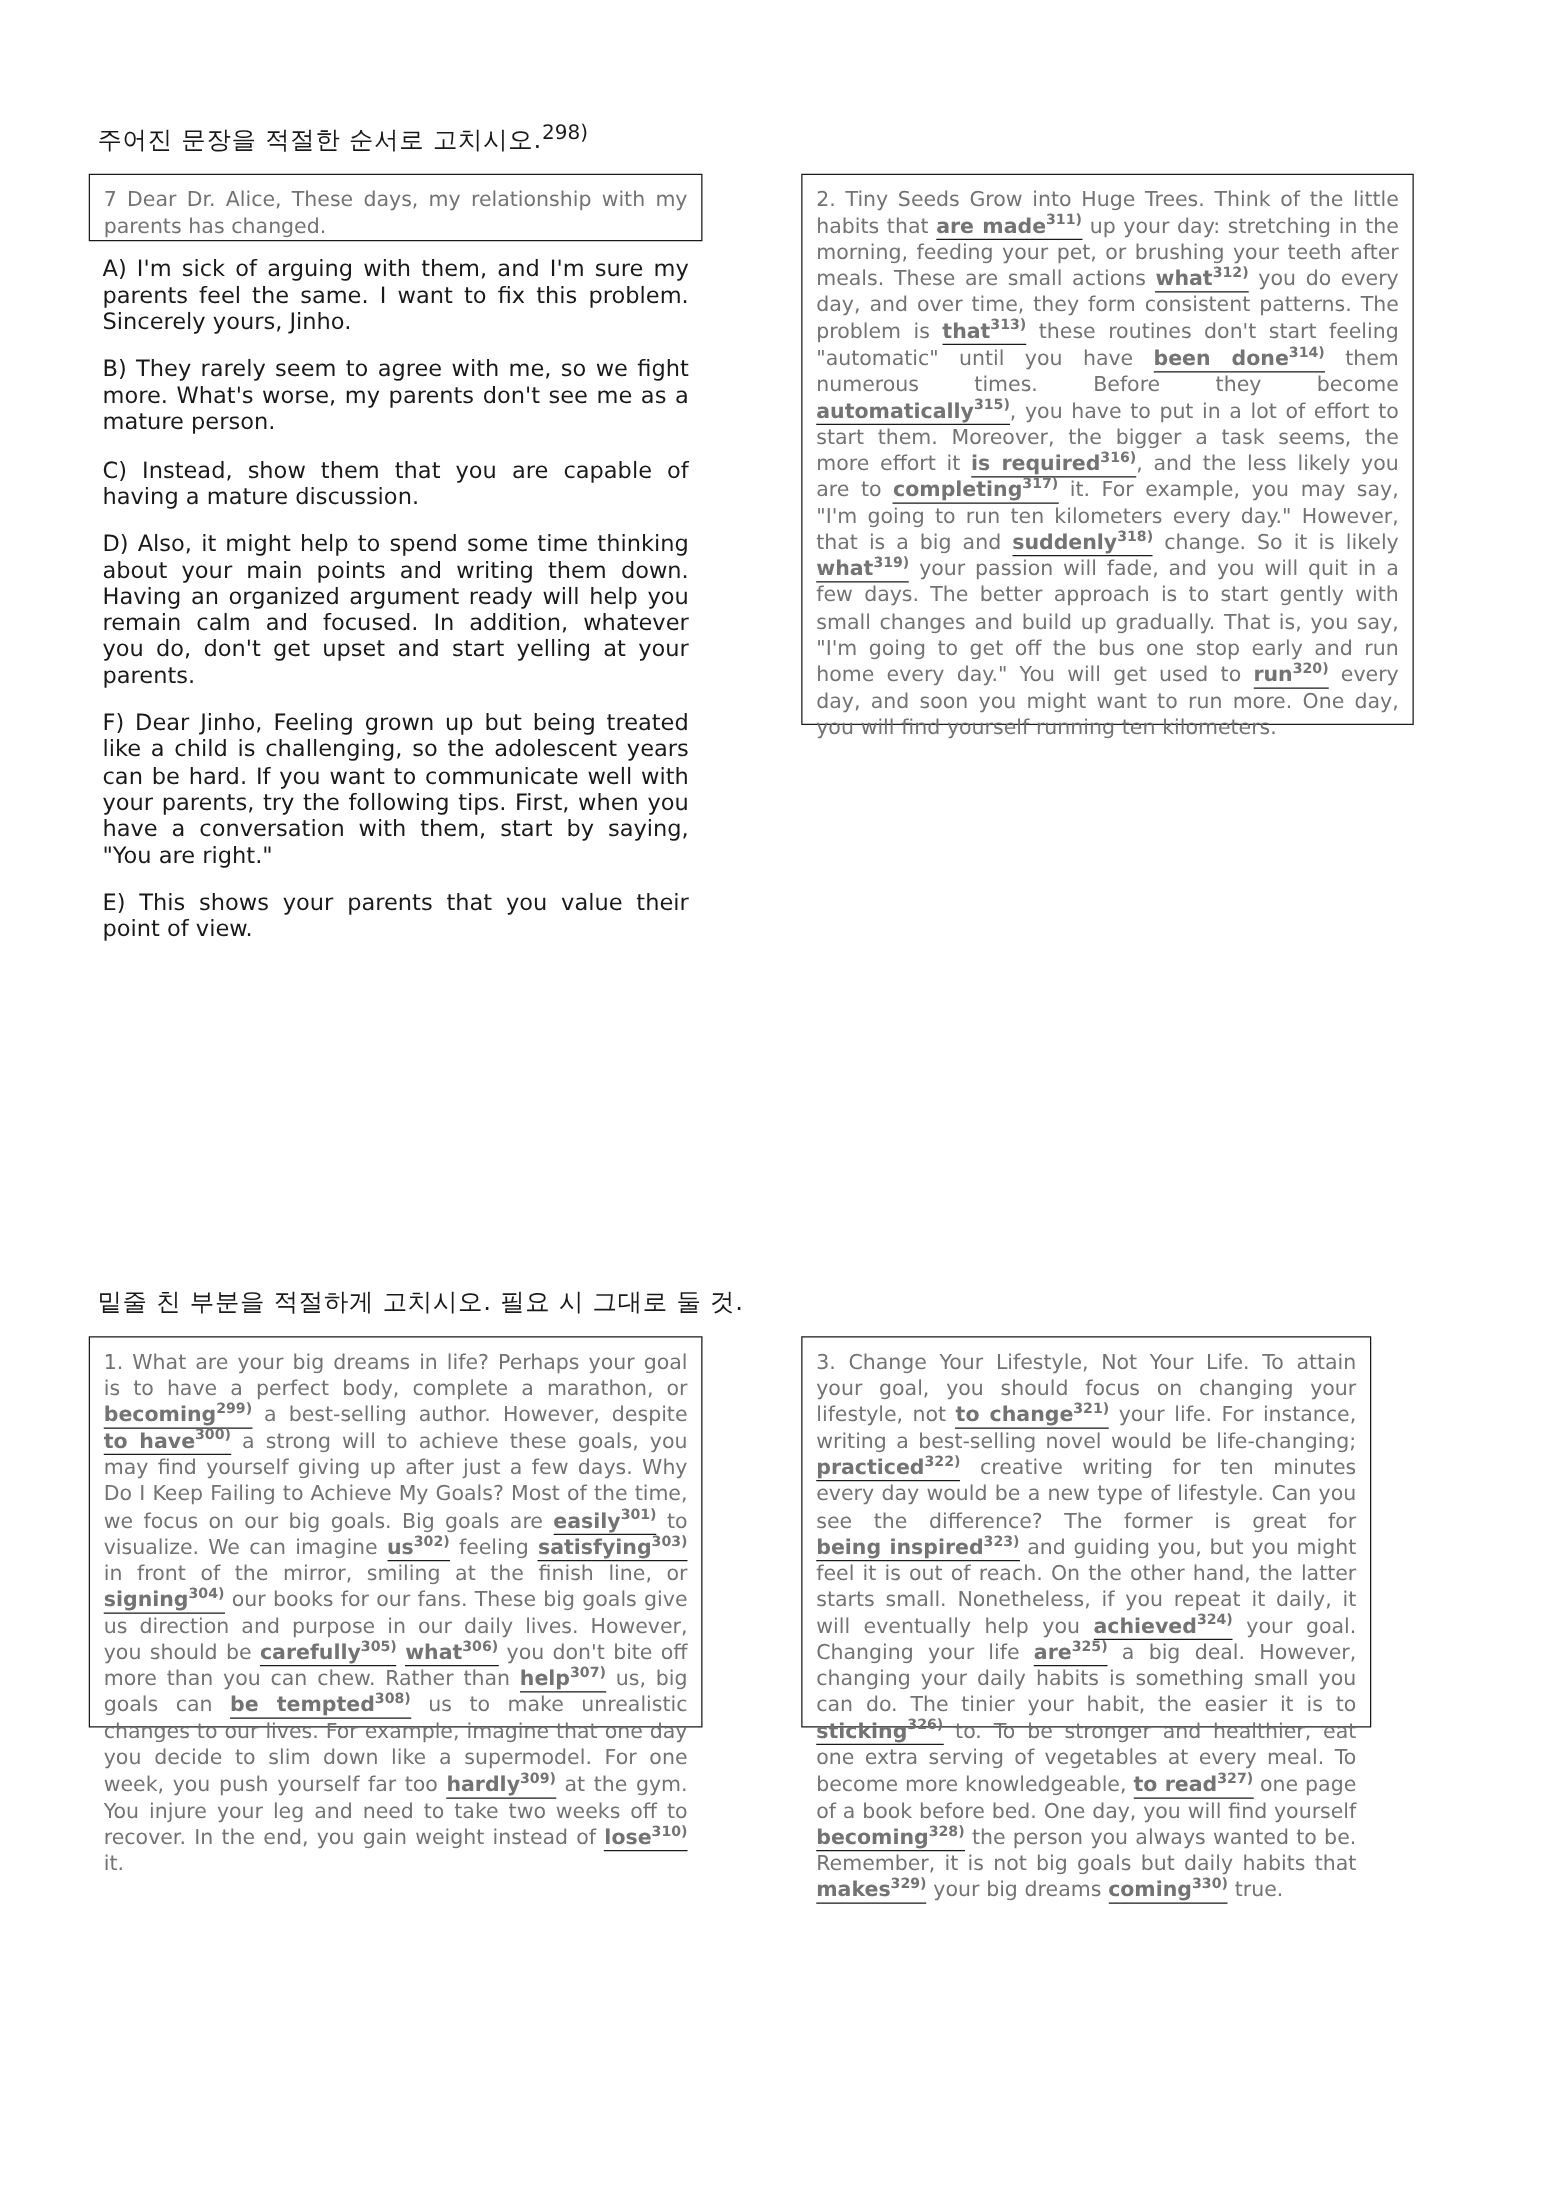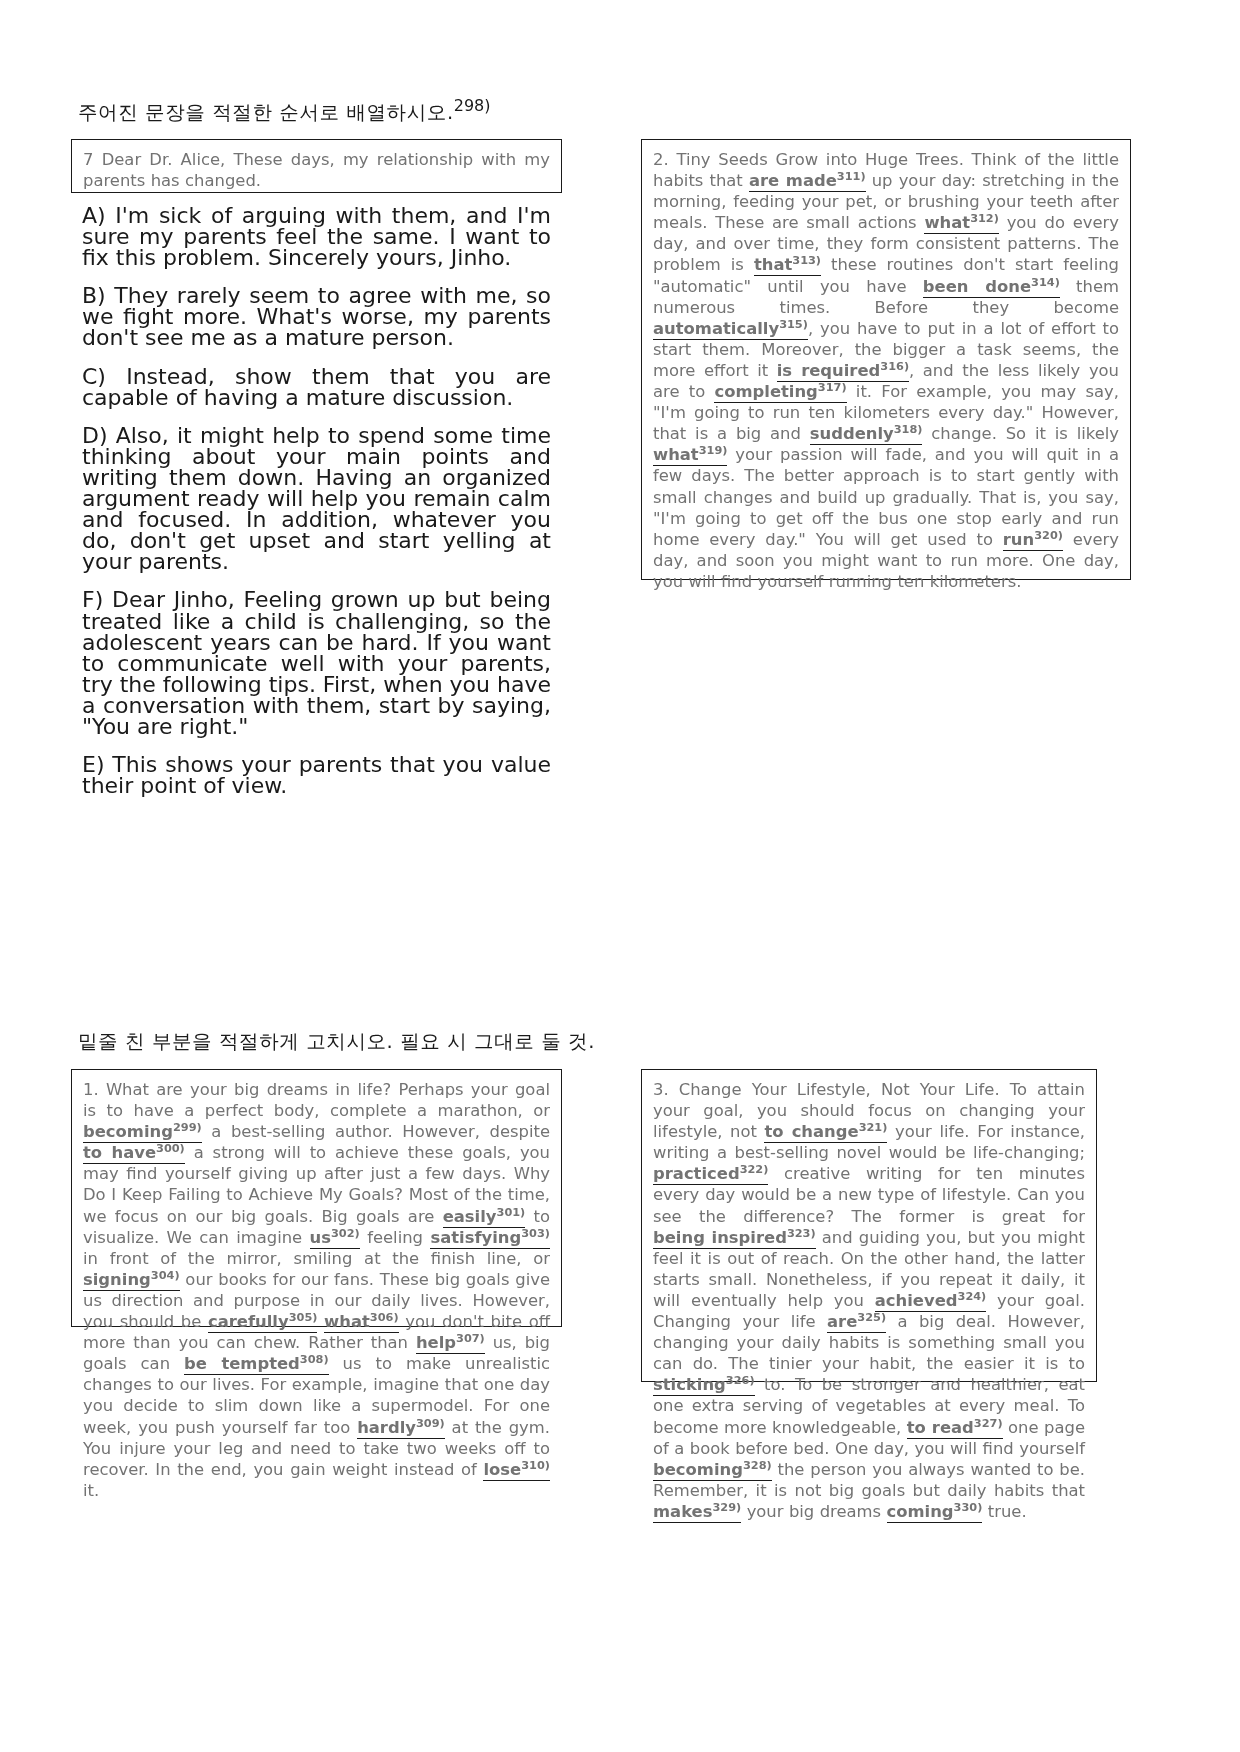--- a/index.html
+++ b/index.html
@@ -55,21 +55,21 @@
     text-align-last: left;
     color: #737373;
     word-spacing: 0.2px;
     hyphens: none;
   }
 
   
   .free-block {
     position: absolute;
     font-family: "DejaVu Sans", "Liberation Sans", sans-serif;
-    font-size: 22px;
+    font-size: 18px;
     line-height: 21.1px;
     text-align: justify;
     text-align-last: left;
     color: #1a1a1a;
   }
   .free-block p {
     margin: 0 0 17px 0;
     text-align: justify;
     text-align-last: left;
   }
@@ -91,21 +91,21 @@
   }
   
   u.ans.brk { white-space: normal; }
 </style>
 </head>
 <body>
 
 <div class="page">
 
   <div class="section-heading" style="left:78px; top:96px;">
-    <span>주어진 문장을 적절한 순서로 배열하시오.</span><sup>298)</sup>
+    <span>주어진 문장을 적절한 순서로 고치시오.</span><sup>298)</sup>
   </div>
 
   <div class="box" style="left:71px; top:139px; width:491px; height:54px;">
     <div class="passage">7 Dear Dr. Alice, These days, my relationship with my parents has changed.</div>
   </div>
 
   <div class="free-block" style="left:82px; top:205px; width:469px;">
     <p>A) I'm sick of arguing with them, and I'm sure my parents feel the same. I want to fix this problem. Sincerely yours, Jinho.</p>
     <p>B) They rarely seem to agree with me, so we fight more. What's worse, my parents don't see me as a mature person.</p>
     <p>C) Instead, show them that you are capable of having a mature discussion.</p>
@@ -115,21 +115,21 @@
   </div>
 
   <div class="box" style="left:641px; top:139px; width:490px; height:441px;">
     <div class="passage">2. Tiny Seeds Grow into Huge Trees. Think of the little habits that <u class="ans">are made<sup>311)</sup></u> up your day: stretching in the morning, feeding your pet, or brushing your teeth after meals. These are small actions <u class="ans">what<sup>312)</sup></u> you do every day, and over time, they form consistent patterns. The problem is <u class="ans">that<sup>313)</sup></u> these routines don't start feeling "automatic" until you have <u class="ans">been done<sup>314)</sup></u> them numerous times. Before they become <u class="ans">automatically<sup>315)</sup></u>, you have to put in a lot of effort to start them. Moreover, the bigger a task seems, the more effort it <u class="ans">is required<sup>316)</sup></u>, and the less likely you are to <u class="ans">completing<sup>317)</sup></u> it. For example, you may say, "I'm going to run ten kilometers every day." However, that is a big and <u class="ans">suddenly<sup>318)</sup></u> change. So it is likely <u class="ans">what<sup>319)</sup></u> your passion will fade, and you will quit in a few days. The better approach is to start gently with small changes and build up gradually. That is, you say, "I'm going to get off the bus one stop early and run home every day." You will get used to <u class="ans">run<sup>320)</sup></u> every day, and soon you might want to run more. One day, you will find yourself running ten kilometers.</div>
   </div>
 
   <div class="section-heading" style="left:78px; top:1028px;">
     <span>밑줄 친 부분을 적절하게 고치시오. 필요 시 그대로 둘 것.</span>
   </div>
 
-  <div class="box" style="left:71px; top:1069px; width:491px; height:258px;">
+  <div class="box" style="left:71px; top:1069px; width:491px; height:313px;">
     <div class="passage">1. What are your big dreams in life? Perhaps your goal is to have a perfect body, complete a marathon, or <u class="ans">becoming<sup>299)</sup></u> a best-selling author. However, despite <u class="ans">to have<sup>300)</sup></u> a strong will to achieve these goals, you may find yourself giving up after just a few days. Why Do I Keep Failing to Achieve My Goals? Most of the time, we focus on our big goals. Big goals are <u class="ans brk">easily<sup>301)</sup></u> to visualize. We can imagine <u class="ans">us<sup>302)</sup></u> feeling <u class="ans">satisfying<sup>303)</sup></u> in front of the mirror, smiling at the finish line, or <u class="ans">signing<sup>304)</sup></u> our books for our fans. These big goals give us direction and purpose in our daily lives. However, you should be <u class="ans">carefully<sup>305)</sup></u> <u class="ans brk">what<sup>306)</sup></u> you don't bite off more than you can chew. Rather than <u class="ans">help<sup>307)</sup></u> us, big goals can <u class="ans">be tempted<sup>308)</sup></u> us to make unrealistic changes to our lives. For example, imagine that one day you decide to slim down like a supermodel. For one week, you push yourself far too <u class="ans">hardly<sup>309)</sup></u> at the gym. You injure your leg and need to take two weeks off to recover. In the end, you gain weight instead of <u class="ans">lose<sup>310)</sup></u> it.</div>
   </div>
 
   <div class="box" style="left:641px; top:1069px; width:456px; height:313px;">
     <div class="passage">3. Change Your Lifestyle, Not Your Life. To attain your goal, you should focus on changing your lifestyle, not <u class="ans">to change<sup>321)</sup></u> your life. For instance, writing a best-selling novel would be life-changing; <u class="ans">practiced<sup>322)</sup></u> creative writing for ten minutes every day would be a new type of lifestyle. Can you see the difference? The former is great for <u class="ans">being inspired<sup>323)</sup></u> and guiding you, but you might feel it is out of reach. On the other hand, the latter starts small. Nonetheless, if you repeat it daily, it will eventually help you <u class="ans">achieved<sup>324)</sup></u> your goal. Changing your life <u class="ans">are<sup>325)</sup></u> a big deal. However, changing your daily habits is something small you can do. The tinier your habit, the easier it is to <u class="ans">sticking<sup>326)</sup></u> to. To be stronger and healthier, eat one extra serving of vegetables at every meal. To become more knowledgeable, <u class="ans">to read<sup>327)</sup></u> one page of a book before bed. One day, you will find yourself <u class="ans">becoming<sup>328)</sup></u> the person you always wanted to be. Remember, it is not big goals but daily habits that <u class="ans">makes<sup>329)</sup></u> your big dreams <u class="ans">coming<sup>330)</sup></u> true.</div>
   </div>
 
 </div>
 
 </body></html>

